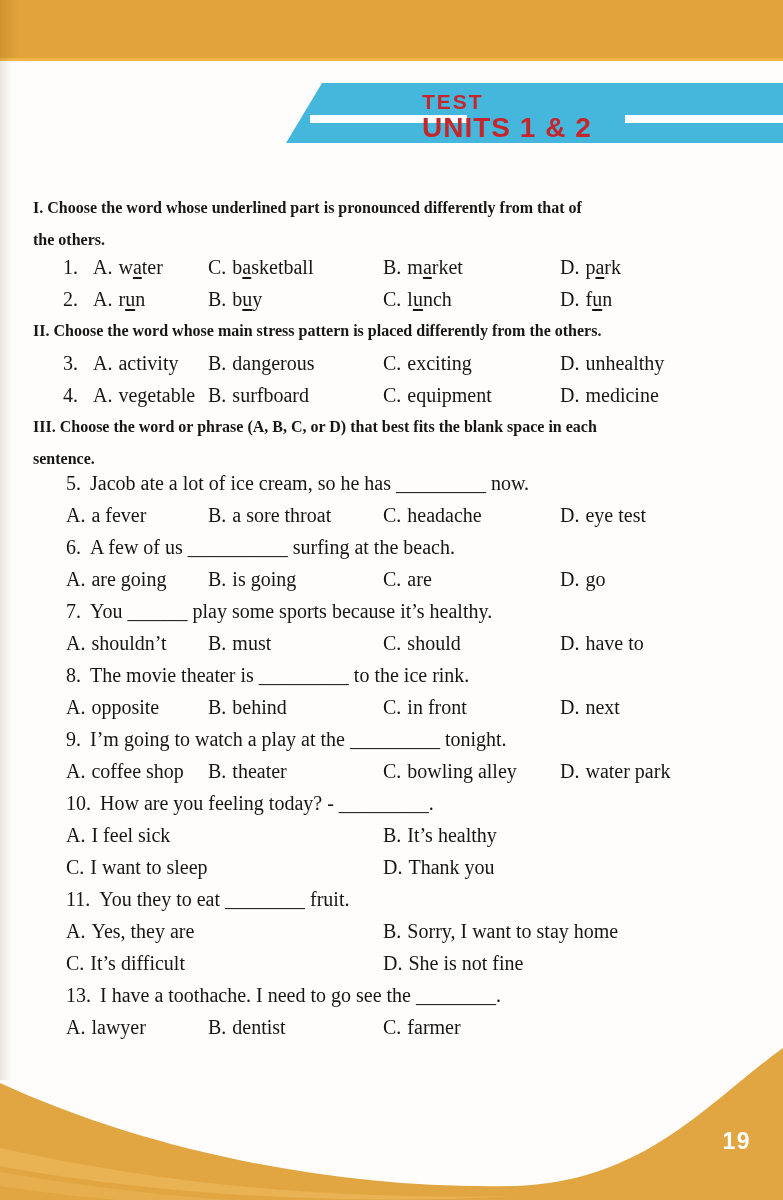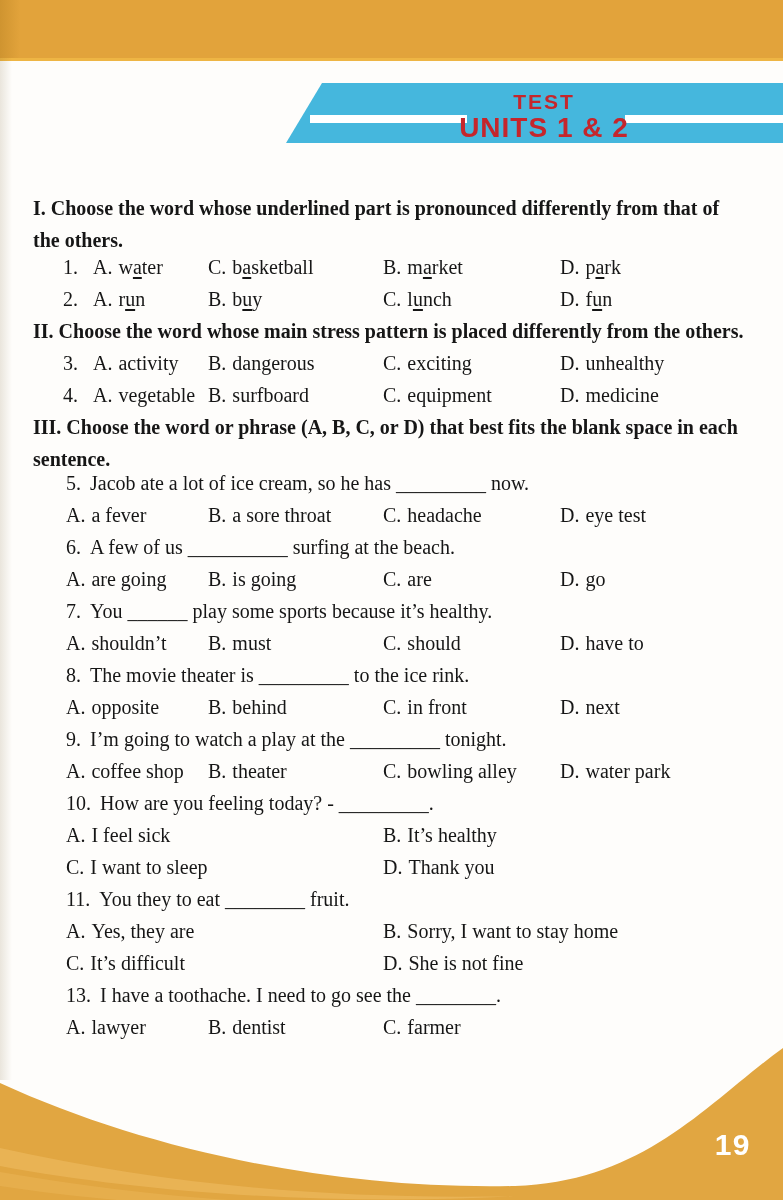--- a/index.html
+++ b/index.html
@@ -15,42 +15,42 @@
         background:linear-gradient(90deg,#cf9430 0,var(--amber,#e2a33b) 20px,var(--amber,#e2a33b) 100%);
         border-bottom:3px solid #eeb544;}
 
   
   .banner{position:absolute;left:286px;top:83px;width:497px;height:60px;
         background:var(--blue,#45b7dd);
         clip-path:polygon(36px 0,100% 0,100% 100%,0 100%);}
   .stripe{position:absolute;top:32px;height:8px;background:#ffffff;}
   .stripe-left{left:24px;width:157px;}
   .stripe-right{left:339px;right:0;}
-  .banner-text{position:absolute;left:128px;top:6px;width:260px;text-align:center;
+  .banner-text{position:absolute;left:136px;top:6px;width:260px;text-align:left;
         font-family:"Liberation Sans",sans-serif;font-weight:bold;color:var(--red,#c5262c);}
   .banner-line1{font-size:21px;line-height:25px;letter-spacing:2px;}
   .banner-line2{font-size:28px;line-height:27px;letter-spacing:1px;}
 
   
   .content{position:absolute;left:33px;top:192px;width:732px;font-size:20px;z-index:2;}
-  .heading{font-weight:bold;font-size:20px;line-height:32px;white-space:nowrap;}
+  .heading{font-weight:bold;font-size:16px;line-height:32px;white-space:nowrap;}
   .row{line-height:32px;}
   .row-inline{display:grid;grid-template-columns:30px 115px 175px 177px auto;padding-left:30px;}
   .row-q{padding-left:33px;}
   .qnum{display:inline-block;margin-right:9px;}
   .row-opts4{display:grid;grid-template-columns:142px 175px 177px auto;padding-left:33px;}
   .row-opts2{display:grid;grid-template-columns:317px auto;padding-left:33px;}
   .opt-label{margin-right:6px;}
   .ul{text-decoration:underline;text-underline-offset:3px;}
 
   
   .wave{position:absolute;left:0;bottom:0;z-index:1;display:block;}
   .wave-main{fill:var(--amberWave,#e1a641);}
   .page-num{position:absolute;right:32px;top:1128px;z-index:3;
-        font-family:"Liberation Sans",sans-serif;font-weight:bold;font-size:30px;
+        font-family:"Liberation Sans",sans-serif;font-weight:bold;font-size:23px;
         color:#ffffff;letter-spacing:1.5px;}
 </style>
 </head>
 <body>
 
 <div class="page">
 
   <div class="top-bar"></div>
 
   <div class="banner">

